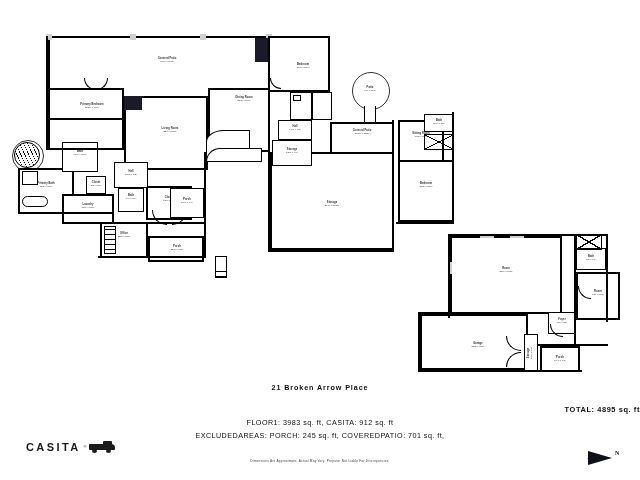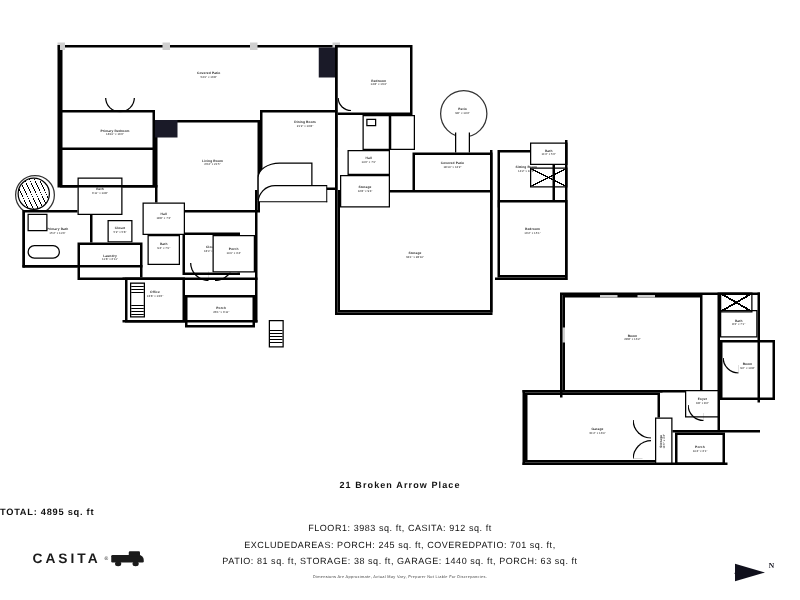--- a/index.html
+++ b/index.html
@@ -23,21 +23,21 @@
   .circ{position:absolute;border:1px solid #333;border-radius:50%;background:#fff;}
   .stair{position:absolute;background:#fff;border:1px solid #000;box-sizing:border-box;}
   .win{position:absolute;background:#cfcfcf;}
 
   
   #footer{position:absolute;left:0;top:378px;width:584px;height:102px;}
   .addr{position:absolute;width:640px;text-align:center;font-weight:700;
         font-size:7.2px;letter-spacing:.9px;color:#111;}
   .addr1{top:5px;}
   .addr2{top:14px;}
-  .total{position:absolute;width:640px;text-align:left;top:27px;
+  .total{position:absolute;width:640px;text-align:right;top:27px;
          font-weight:700;font-size:7.4px;letter-spacing:.6px;color:#111;}
   .line{position:absolute;width:640px;text-align:center;font-size:7.2px;
         letter-spacing:.45px;color:#111;}
   .l1{top:40px;}
   .l2{top:53px;}
   .l3{top:66px;}
   .disc{position:absolute;width:640px;text-align:center;top:81px;
         font-size:3.1px;letter-spacing:.25px;color:#444;}
 
   
@@ -318,21 +318,20 @@
     <div class="wall" style="left:418px;top:312px;width:112px;height:2px;"></div>
     <div class="wall" style="left:418px;top:370px;width:164px;height:2px;"></div>
     <div class="wall" style="left:538px;top:344px;width:70px;height:2px;"></div>
   </div>
 
   <div id="footer">
     <div class="addr addr1">21 Broken Arrow Place</div>
     <div class="total">TOTAL: 4895 sq. ft</div>
     <div class="line l1">FLOOR1: 3983 sq. ft, CASITA: 912 sq. ft</div>
     <div class="line l2">EXCLUDEDAREAS: PORCH: 245 sq. ft, COVEREDPATIO: 701 sq. ft,</div>
-    <div class="line l3">PATIO: 81 sq. ft, STORAGE: 38 sq. ft, GARAGE: 1440 sq. ft, PORCH: 63 sq. ft</div>
     <div class="disc">Dimensions Are Approximate, Actual May Vary, Preparer Not Liable For Discrepancies.</div>
   </div>
 
   <div id="logo">
     <span class="word">CASITA</span>
     <span class="tm">®</span>
     <span class="van">
       <span class="body"></span>
         <span class="cab"></span>
         <span class="w1"></span>

